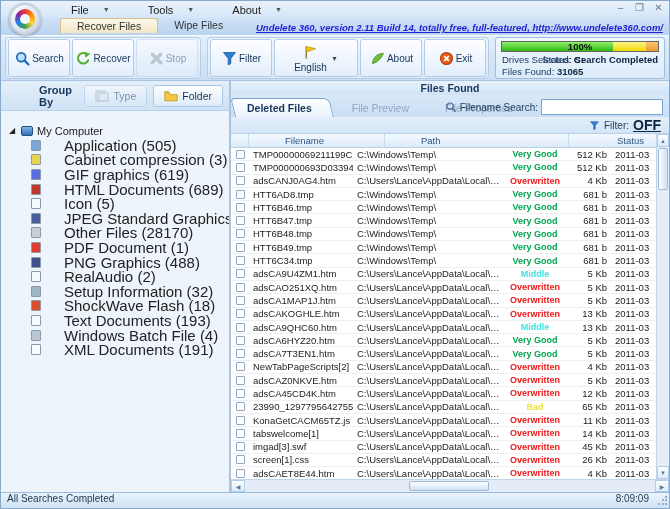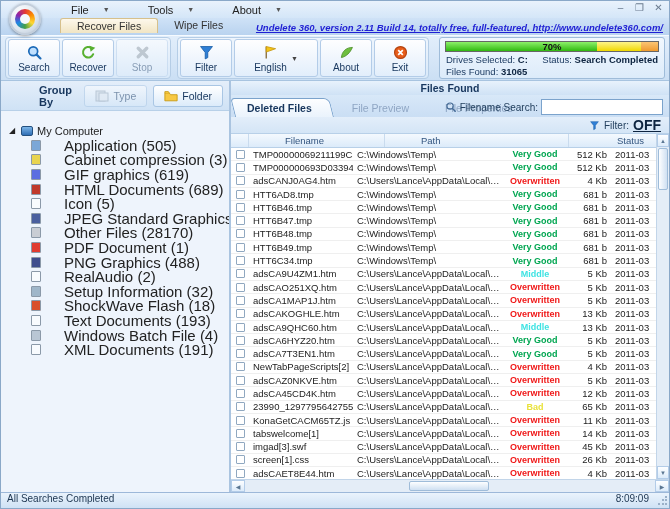--- a/index.html
+++ b/index.html
@@ -25,21 +25,21 @@
 
   
   .tabrow { height:17px; background:linear-gradient(#cfe2f7,#b9d3ef); display:flex; align-items:flex-start; padding-left:59px; position:relative; flex:none; }
   .apptab { padding:1px 16px 1px 16px; font-size:10.5px; color:#333; cursor:pointer; }
   .apptab.active { background:linear-gradient(#fdf8ec,#f1e5c4); border:1px solid #d6c08c; border-bottom:none; border-radius:3px 3px 0 0; }
   .headlink { position:absolute; right:6px; bottom:2px; font-size:9.5px; font-style:italic; font-weight:bold; color:#1f1fd4; text-decoration:underline; cursor:pointer; }
 
   
   .toolbar { height:46px; background:linear-gradient(#e2eefb,#cbdff4); border-top:1px solid #f5faff; border-bottom:1px solid #a8c4e0; display:flex; align-items:center; padding:2px 4px; gap:6px; flex:none; }
   .tb-group { display:flex; gap:2px; background:linear-gradient(#eef5fd,#d9e9f9); border:1px solid #b5cde6; border-radius:4px; padding:1px 2px; height:42px; align-items:center; }
-  .tb-btn { width:52px; height:38px; display:flex; flex-direction:column; align-items:center; justify-content:center; gap:1px;
+  .tb-btn { width:62px; height:38px; display:flex; align-items:center; justify-content:center; gap:1px;
             background:linear-gradient(#fefeff,#e2eefb); border:1px solid #b3cce8; border-radius:3px; cursor:pointer; }
   .tb-btn svg { width:17px; height:17px; }
   .tb-btn .blbl { font-size:10px; color:#17365d; }
   .tb-btn.disabled { opacity:.45; cursor:default; }
   .tb-btn.w-caret { flex-direction:row; width:84px; gap:4px; }
   .tb-btn.w-caret .inner { display:flex; flex-direction:column; align-items:center; gap:1px; }
   .tb-caret { font-size:7px; color:#444; }
 
   
   .statuspanel { margin-left:auto; width:226px; height:42px; background:linear-gradient(#f2f8fe,#dcebfa); border:1px solid #9fbcd9; border-radius:3px; position:relative; font-size:9.5px; padding:2px 5px; }
@@ -215,21 +215,21 @@
           </svg>
         <span class="blbl">Exit</span>
       </div>
     </div>
     <div class="statuspanel">
       <div class="pbar">
         <div class="seg-g"></div>
           <div class="seg-y"></div>
           <div class="seg-o"></div>
       </div>
-      <div class="pbar-label">70%</div>
+      <div class="pbar-label">100%</div>
       <div class="sp-left">
         <div><span>Drives Selected:</span> <b>C:</b></div>
         <div><span>Files Found:</span> <b>31065</b></div>
       </div>
       <div class="sp-right"><span>Status:</span> <b>Search Completed</b></div>
     </div>
   </div>
 
   <div class="main">
 

